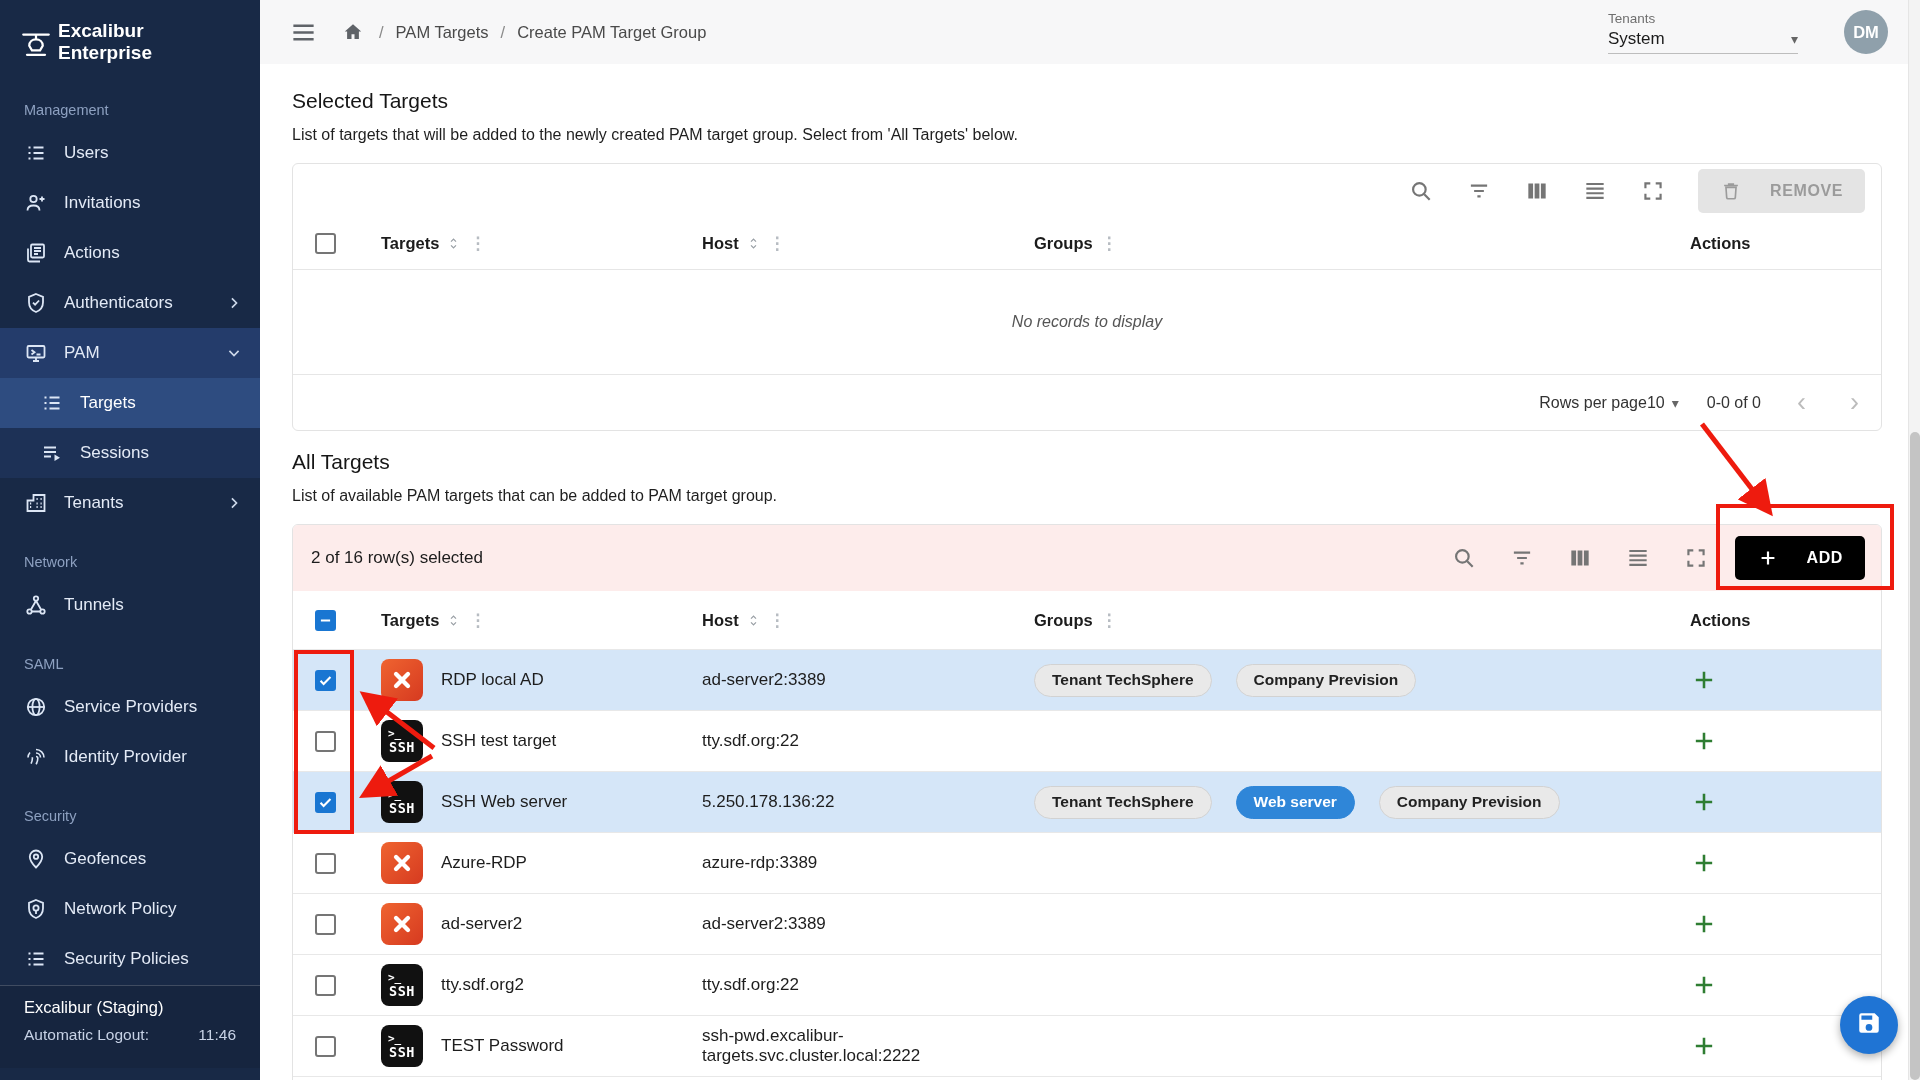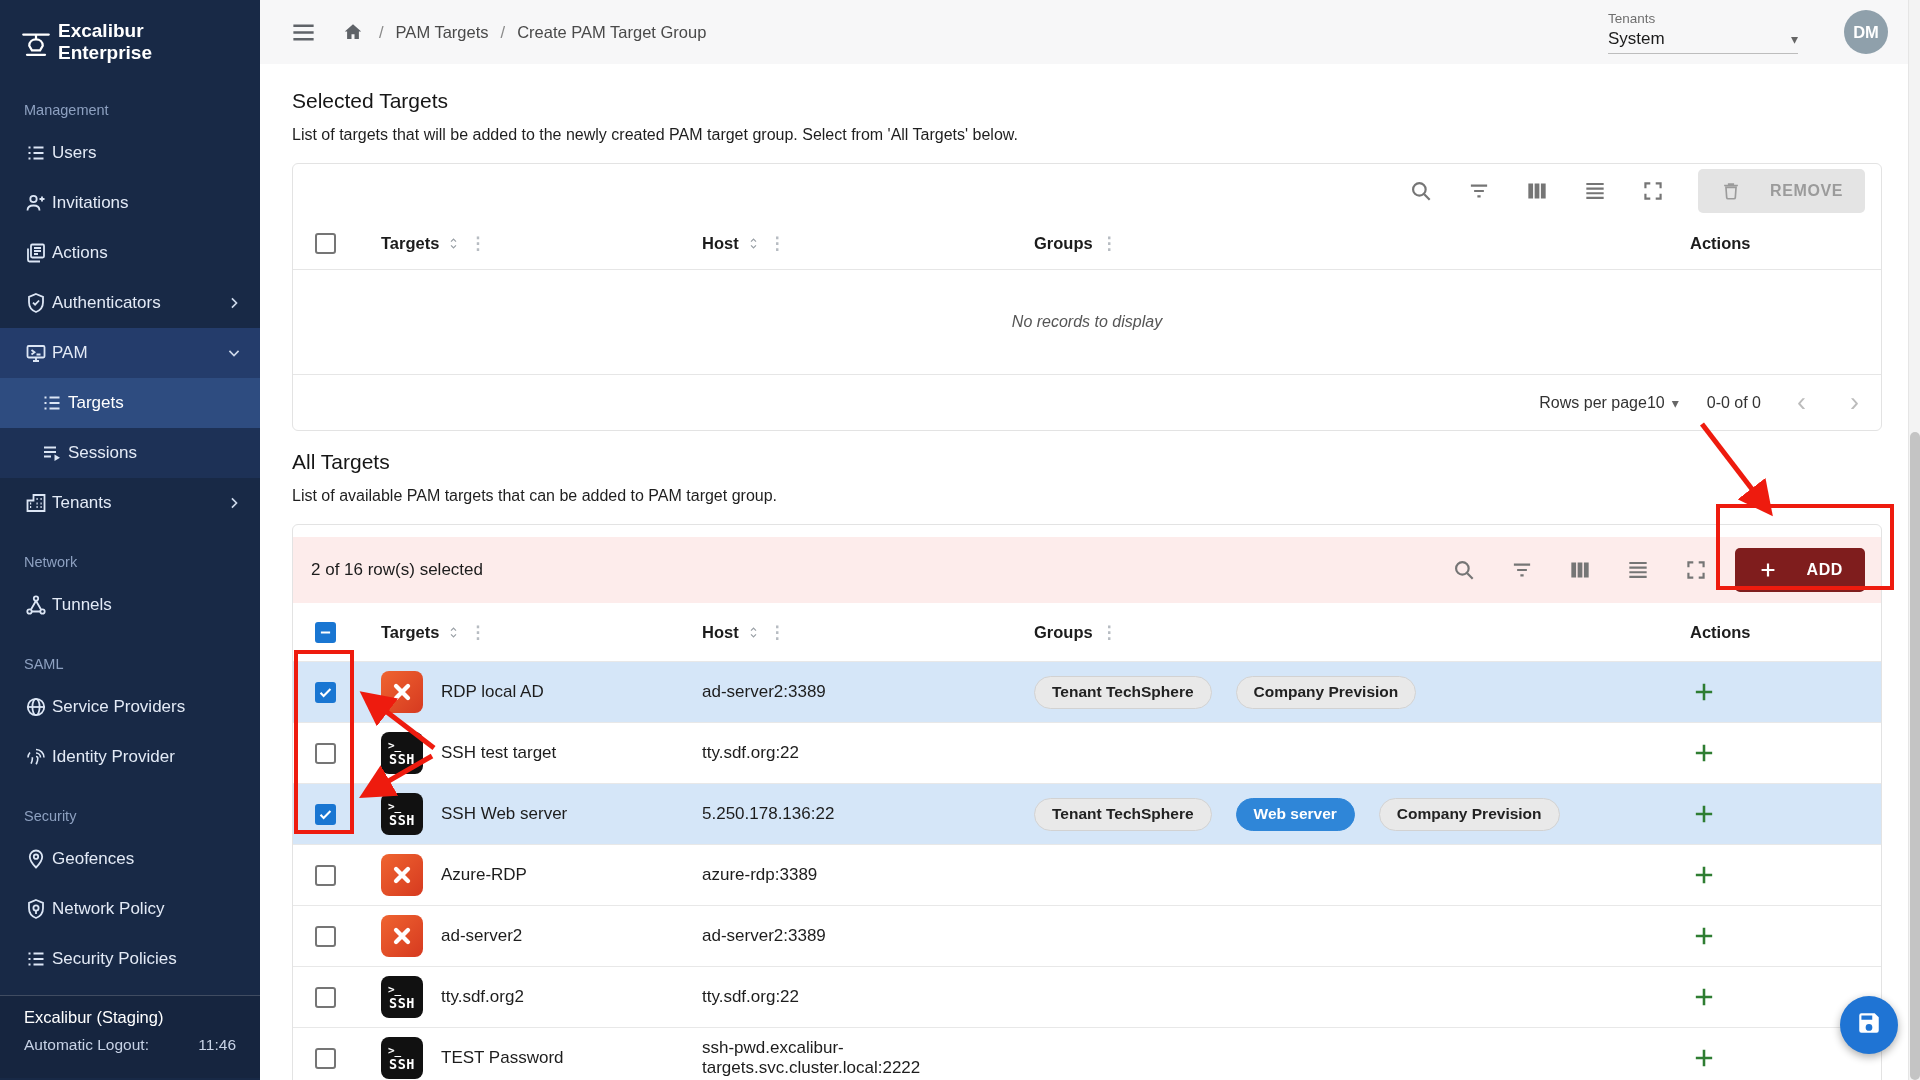--- a/index.html
+++ b/index.html
@@ -6,28 +6,28 @@
   html,body { width:1920px; height:1080px; overflow:hidden; }
   body { font-family:"Liberation Sans", sans-serif; background:#fff; color:#1d1d1d; }
   .app { position:relative; width:1920px; height:1080px; display:flex; }
 
   
   .sidebar { width:260px; min-width:260px; height:100%; background:#182946; color:#e6ecf8; position:relative; z-index:10; }
   .brand { display:flex; align-items:center; gap:4px; padding:20px 18px 12px 18px; }
   .brand-logo { width:36px; height:36px; color:#fff; flex:none; }
   .brand-name { font-size:19px; font-weight:700; color:#fff; }
   .side-label { padding:26px 24px 10px 24px; font-size:14.5px; color:#8da0c0; }
-  .side-item { display:flex; align-items:center; gap:4px; height:50px; padding:0 16px 0 24px; font-size:17px; color:#e3eaf6; cursor:pointer; }
+  .side-item { display:flex; align-items:center; gap:16px; height:50px; padding:0 16px 0 24px; font-size:17px; color:#e3eaf6; cursor:pointer; }
   .side-item .sic { width:24px; height:24px; color:#dce6f5; flex:none; }
   .side-item .lbl { flex:1; }
   .side-item .chev { width:20px; height:20px; color:#cdd8ea; flex:none; }
   .side-item.pam-parent { background:#243c6b; }
   .side-item.sub { padding-left:40px; background:#1d3156; }
   .side-item.sub.active { background:#2e4c80; color:#fff; }
-  .sidebar-footer { position:absolute; bottom:2px; left:0; right:0; border-top:1px solid rgba(255,255,255,.18); background:#16253f; }
+  .sidebar-footer { position:absolute; bottom:12px; left:0; right:0; border-top:1px solid rgba(255,255,255,.18); background:#16253f; }
   .env-line { padding:12px 24px 4px 24px; font-size:16.5px; color:#fff; }
   .logout-line { display:flex; justify-content:space-between; padding:5px 24px 24px 24px; font-size:15.5px; color:#c7d2e6; }
 
   
   .main { flex:1; display:flex; flex-direction:column; height:100%; background:#fff; position:relative; }
   .topbar { height:64px; min-height:64px; display:flex; align-items:center; background:#f7f7f8; padding:0 32px 0 28px; gap:20px; }
   .icon-btn { background:none; border:none; color:#5f6368; display:flex; align-items:center; cursor:pointer; padding:2px; }
   .icon-btn .i { width:27px; height:27px; }
   .breadcrumb { display:flex; align-items:center; gap:12px; font-size:16.5px; color:#4a4a4a; }
   .crumb-sep { color:#8a8a8a; }
@@ -42,38 +42,38 @@
   .sec-title { margin-top:22px; font-size:21px; font-weight:500; color:#161616; line-height:29px; }
   .sec-title.second { margin-top:16px; }
   .sec-desc { margin-top:10px; font-size:16px; color:#1f1f1f; line-height:20px; }
 
   .card { margin-top:18px; border:1px solid #e3e3e3; border-radius:6px; background:#fff; overflow:hidden; }
   .toolbar { height:54px; display:flex; align-items:center; justify-content:flex-end; gap:32px; padding:0 16px; }
   .tb-icon { width:26px; height:26px; color:#757575; cursor:pointer; flex:none; }
   .btn { display:flex; align-items:center; gap:28px; height:44px; padding:0 22px; border:none; border-radius:5px; font-size:16px; font-weight:700; letter-spacing:.6px; cursor:pointer; font-family:inherit; }
   .btn .i { width:22px; height:22px; }
   .btn.disabled { background:#e4e4e4; color:#9b9b9b; cursor:default; }
-  .btn.add { background:#7f1d1d; color:#fff; margin-left:-6px;justify-content:center; }
+  .btn.add { background:#000000; color:#fff; margin-left:-6px;justify-content:center; }
 
   .thead, .trow { display:grid; grid-template-columns:64px 345px 332px 640px 1fr; align-items:center; }
   .thead { height:52px; border-bottom:1px solid #e6e6e6; font-size:16.5px; font-weight:700; color:#1c1c1c; }
   .thead.all { height:58px; border-bottom:none; }
   .th { display:flex; align-items:center; gap:7px; }
   .th .sort { width:15px; height:15px; color:#9aa0a6; }
   .th .more { color:#b7bcc2; font-size:17px; margin-left:1px; }
   .col-target-h { padding-left:24px; }
   .col-actions-h { padding-left:16px; }
 
   .empty { height:104px; display:flex; align-items:center; justify-content:center; font-size:16px; color:#555; font-style:italic; }
   .pager { height:56px; display:flex; align-items:center; justify-content:flex-end; gap:28px; border-top:1px solid #e6e6e6; padding:0 14px; font-size:16px; color:#333; }
   .rpp { display:flex; align-items:center; }
   .rpp-value { display:flex; align-items:center; gap:7px; cursor:pointer; }
   .pg-btn { color:#bcbcbc; font-size:27px; line-height:1; padding:0 8px; cursor:default; }
 
-  .banner { height:66px; background:#fdeceb; display:flex; align-items:center; gap:32px; padding:0 16px;margin-top:12px; }
+  .banner { height:66px; background:#fdeceb; display:flex; align-items:center; gap:32px; padding:0 16px; }
   .banner-text { font-size:17px; color:#1c1c1c; margin-right:auto; padding-left:2px; }
 
   .trow { min-height:61px; border-top:1px solid #e8e8e8; font-size:17px; color:#1d1d1d; }
   .trow.selected { background:#d5e6f8; }
   .trow.stub { height:40px; }
   .cell-check { display:flex; justify-content:center; }
   .cb { width:21px; height:21px; border:2px solid #757575; border-radius:3px; background:#fff; cursor:pointer; display:flex; align-items:center; justify-content:center; flex:none; }
   .cb.checked, .cb.indet { background:#1976d2; border-color:#1976d2; }
   .cell-target { display:flex; align-items:center; gap:18px; padding-left:24px; }
   .proto { width:42px; height:42px; border-radius:8px; display:flex; flex-direction:column; align-items:center; justify-content:center; flex:none; }

